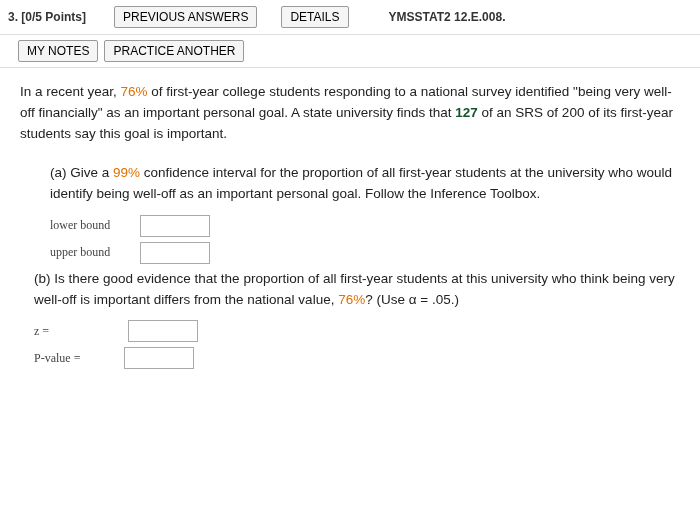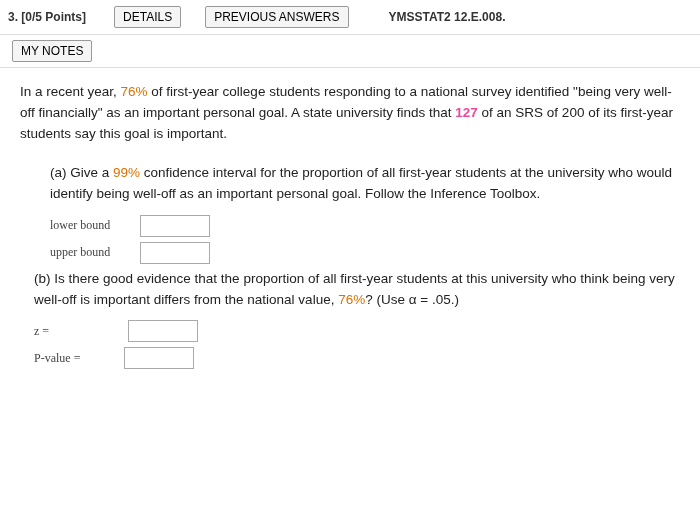--- a/index.html
+++ b/index.html
@@ -38,39 +38,39 @@
       border-radius: 2px;
       white-space: nowrap;
     }
     .course-code {
       font-size: 12px;
       font-weight: bold;
       margin-left: 16px;
     }
     .second-bar {
       display: flex;
-      padding: 5px 12px;
+      padding: 5px 18px;
       gap: 6px;
       border-bottom: 1px solid #ddd;
     }
     .content-area {
       padding: 14px 20px 14px 20px;
     }
     .problem-text {
       font-size: 13.5px;
       line-height: 1.55;
       margin-bottom: 18px;
       color: #222;
     }
     .highlight-orange {
       color: #e07000;
       font-weight: normal;
     }
     .highlight-blue {
-      color: #ec4899;
+      color: #14532d;
       font-weight: bold;
     }
     .part {
       margin-left: 30px;
     }
     .part-text {
       font-size: 13.5px;
       line-height: 1.55;
       margin-bottom: 10px;
       color: #222;
@@ -101,27 +101,28 @@
     .part-b {
       margin-left: 14px;
       margin-bottom: 20px;
     }
   </style>
 </head>
 <body>
 
 <div class="top-bar">
   <span class="question-label">3. [0/5 Points]</span>
+  <button class="btn">PREVIOUS ANSWERS</button>
   <button class="btn">DETAILS</button>
-  <button class="btn">PREVIOUS ANSWERS</button>
   <span class="course-code">YMSSTAT2 12.E.008.</span>
 </div>
 
 <div class="second-bar">
   <button class="btn">MY NOTES</button>
+  <button class="btn">PRACTICE ANOTHER</button>
 </div>
 
 <div class="content-area">
 
   <p class="problem-text">
     <span>In a recent year, </span><span class="highlight-orange">76%</span><span> of first-year college students responding to a national survey identified "being very well-off financially" as an important personal goal. A state university finds that </span><span class="highlight-blue">127</span><span> of an SRS of 200 of its first-year students say this goal is important.</span>
   </p>
 
   <div class="part">
     <p class="part-text">

